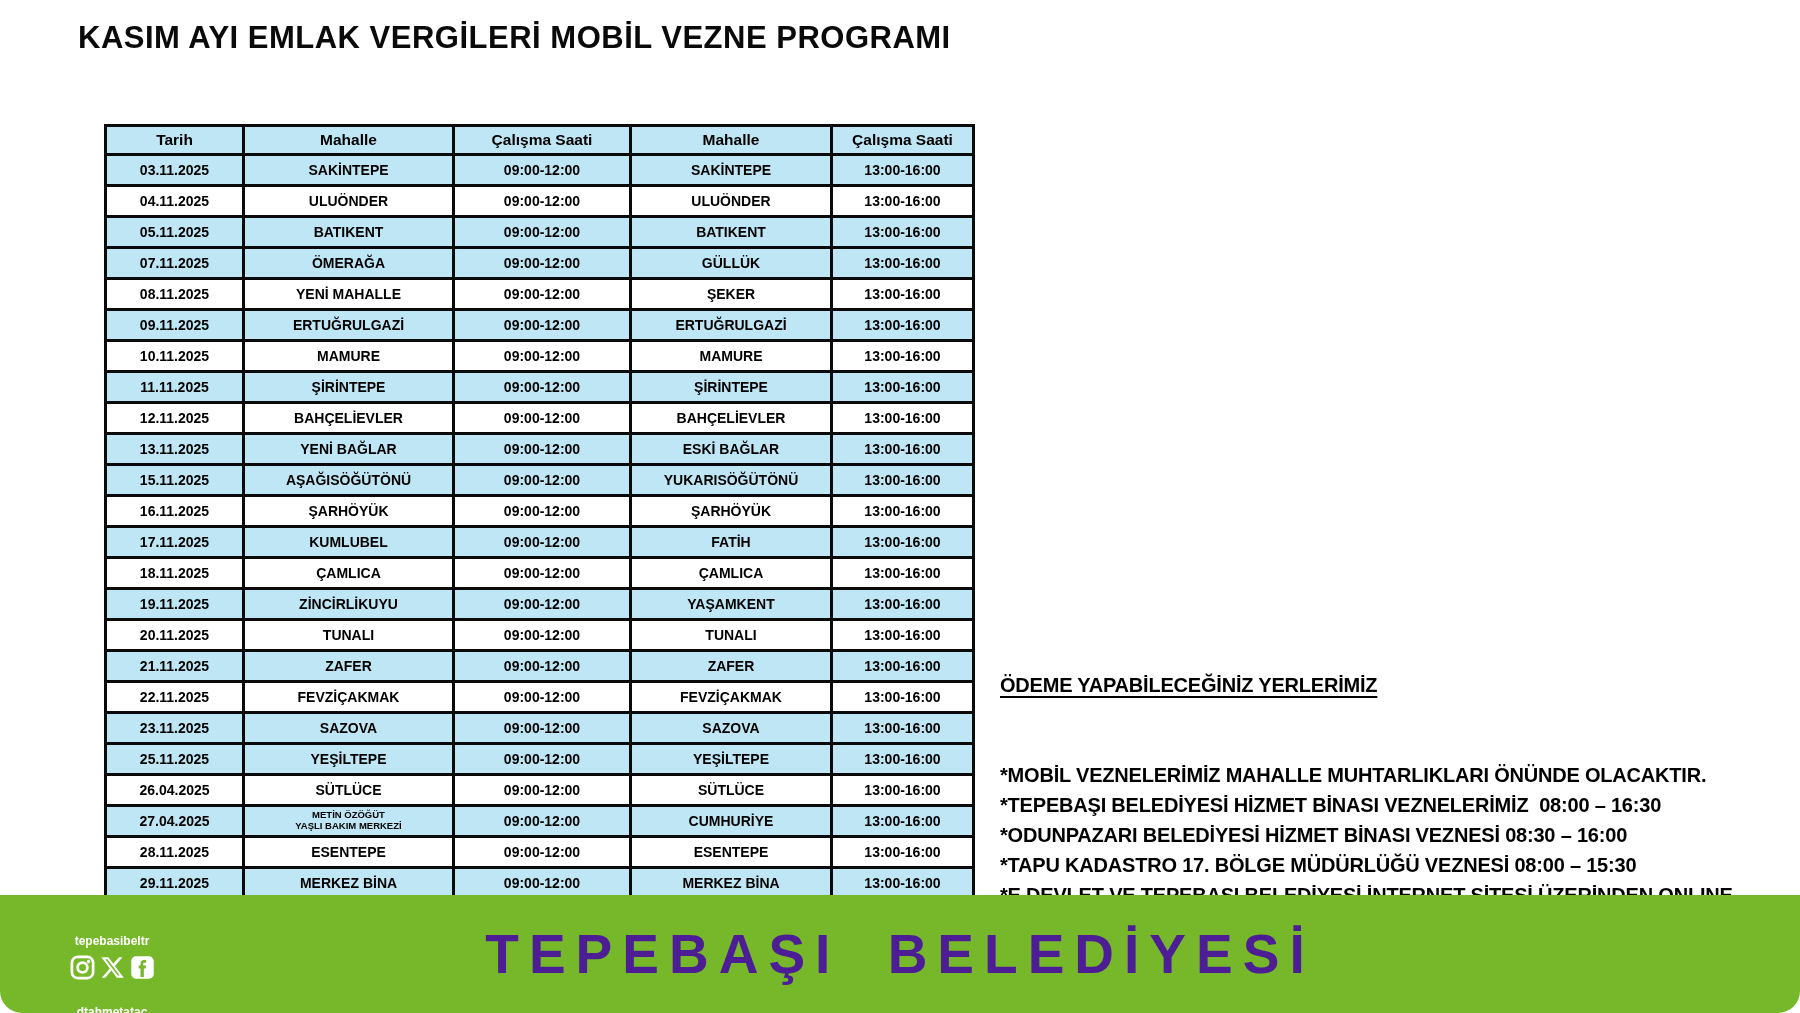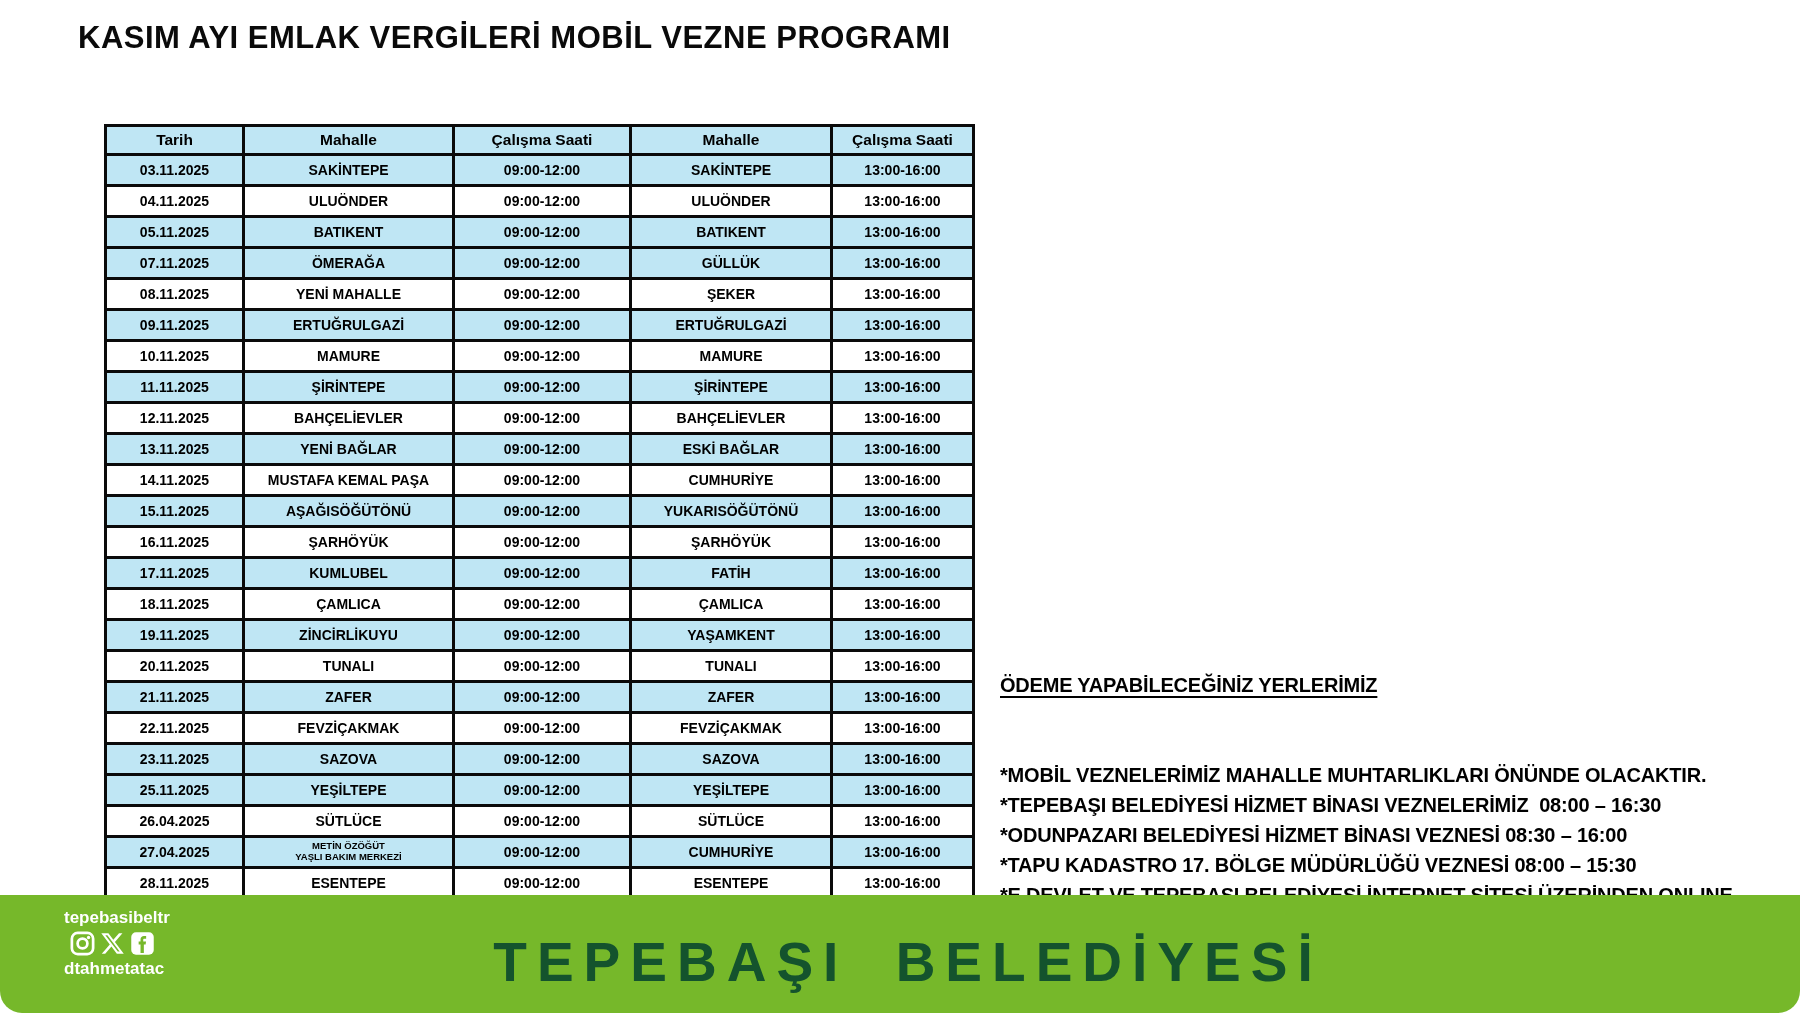--- a/index.html
+++ b/index.html
@@ -20,24 +20,24 @@
 
   .notes{position:absolute;left:1000px;top:610px;width:790px;font-size:20px;line-height:30px;
          font-weight:600;letter-spacing:-0.2px;white-space:pre-wrap;}
   .notes .heading{font-weight:bold;text-decoration:underline;text-underline-offset:4px;
          text-decoration-thickness:2px;}
   .notes .nb{font-weight:bold;}
   .note-line{min-height:30px;}
 
   .footer{position:absolute;left:0;top:895px;width:1800px;height:118px;background:#76b82a;}
   .brand{position:absolute;left:900px;top:50%;transform:translate(-50%,-50%);
-         color:#14532d;font-size:55px;font-weight:bold;letter-spacing:10px;word-spacing:22px;
-         white-space:nowrap;margin:8px;}
+         color:#4c1d95;font-size:55px;font-weight:bold;letter-spacing:10px;word-spacing:22px;
+         white-space:nowrap;margin:0;}
   .social{position:absolute;left:64px;top:14px;width:96px;text-align:center;color:#fff;}
-  .social .handle{font-size:17px;font-weight:bold;line-height:17px;}
+  .social .handle{font-size:12px;font-weight:bold;line-height:17px;margin-top:24px;}
   .social .icons{display:flex;justify-content:center;align-items:center;gap:5px;margin:5px 0 4px 0;}
   .social .icons svg{display:block;}
 </style>
 </head>
 <body>
 
 <div class="page">
 
   <h1 class="title">KASIM AYI EMLAK VERGİLERİ MOBİL VEZNE PROGRAMI</h1>
 
@@ -120,27 +120,20 @@
           <td>BAHÇELİEVLER</td>
           <td>09:00-12:00</td>
           <td>BAHÇELİEVLER</td>
           <td>13:00-16:00</td>
         </tr>
         <tr class="alt">
           <td>13.11.2025</td>
           <td>YENİ BAĞLAR</td>
           <td>09:00-12:00</td>
           <td>ESKİ BAĞLAR</td>
-          <td>13:00-16:00</td>
-        </tr>
-        <tr>
-          <td>14.11.2025</td>
-          <td>MUSTAFA KEMAL PAŞA</td>
-          <td>09:00-12:00</td>
-          <td>CUMHURİYE</td>
           <td>13:00-16:00</td>
         </tr>
         <tr class="alt">
           <td>15.11.2025</td>
           <td>AŞAĞISÖĞÜTÖNÜ</td>
           <td>09:00-12:00</td>
           <td>YUKARISÖĞÜTÖNÜ</td>
           <td>13:00-16:00</td>
         </tr>
         <tr>

